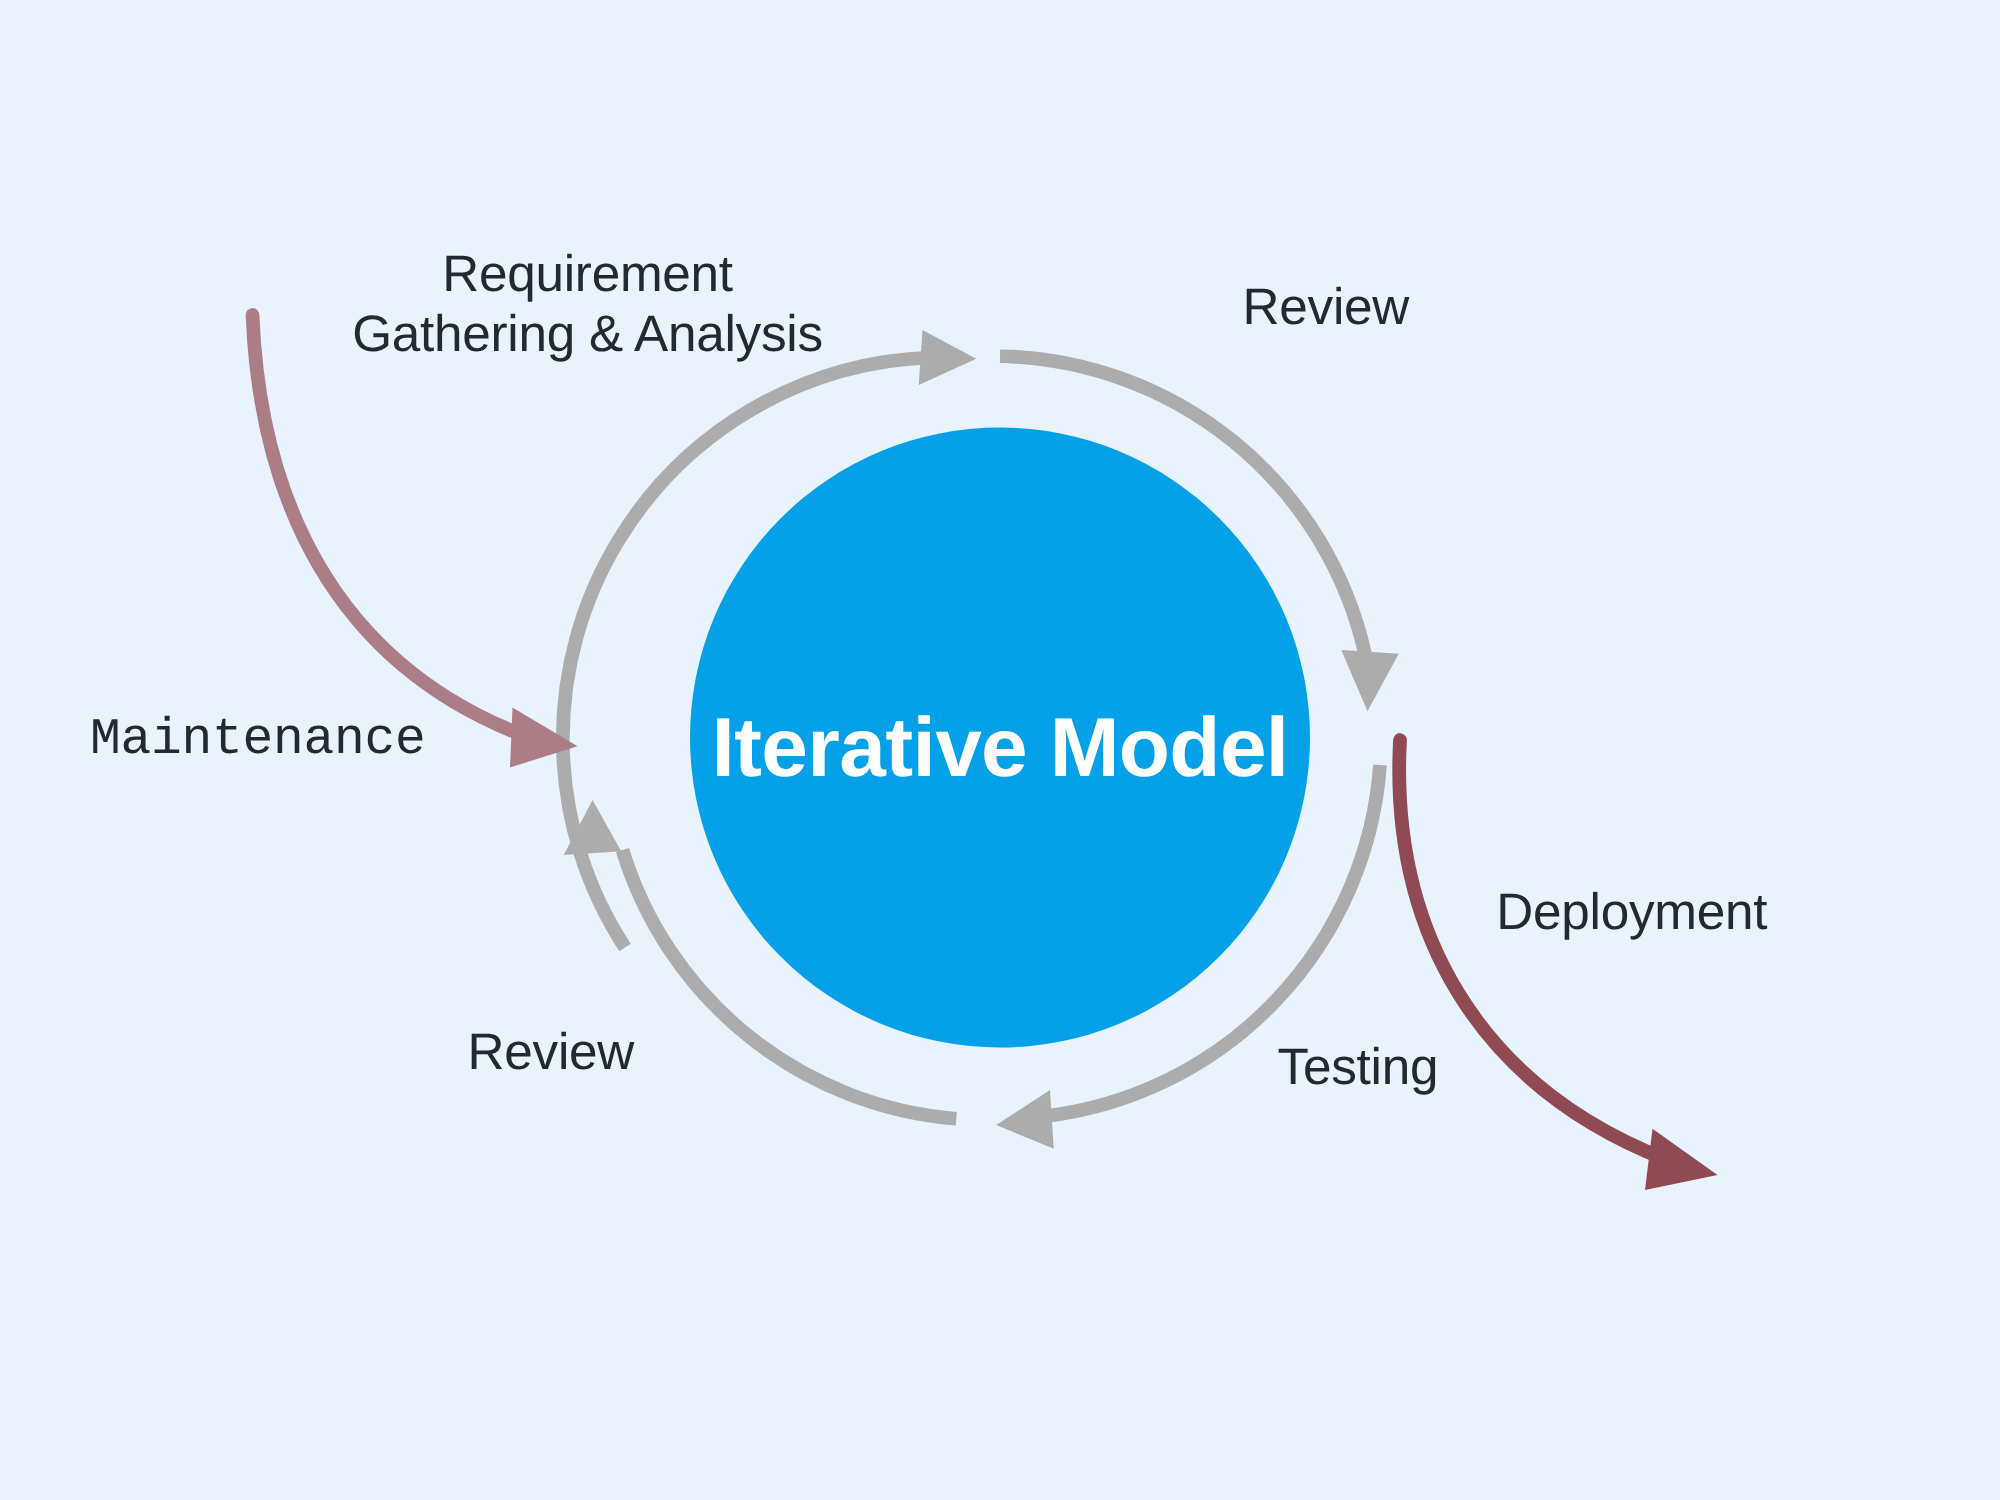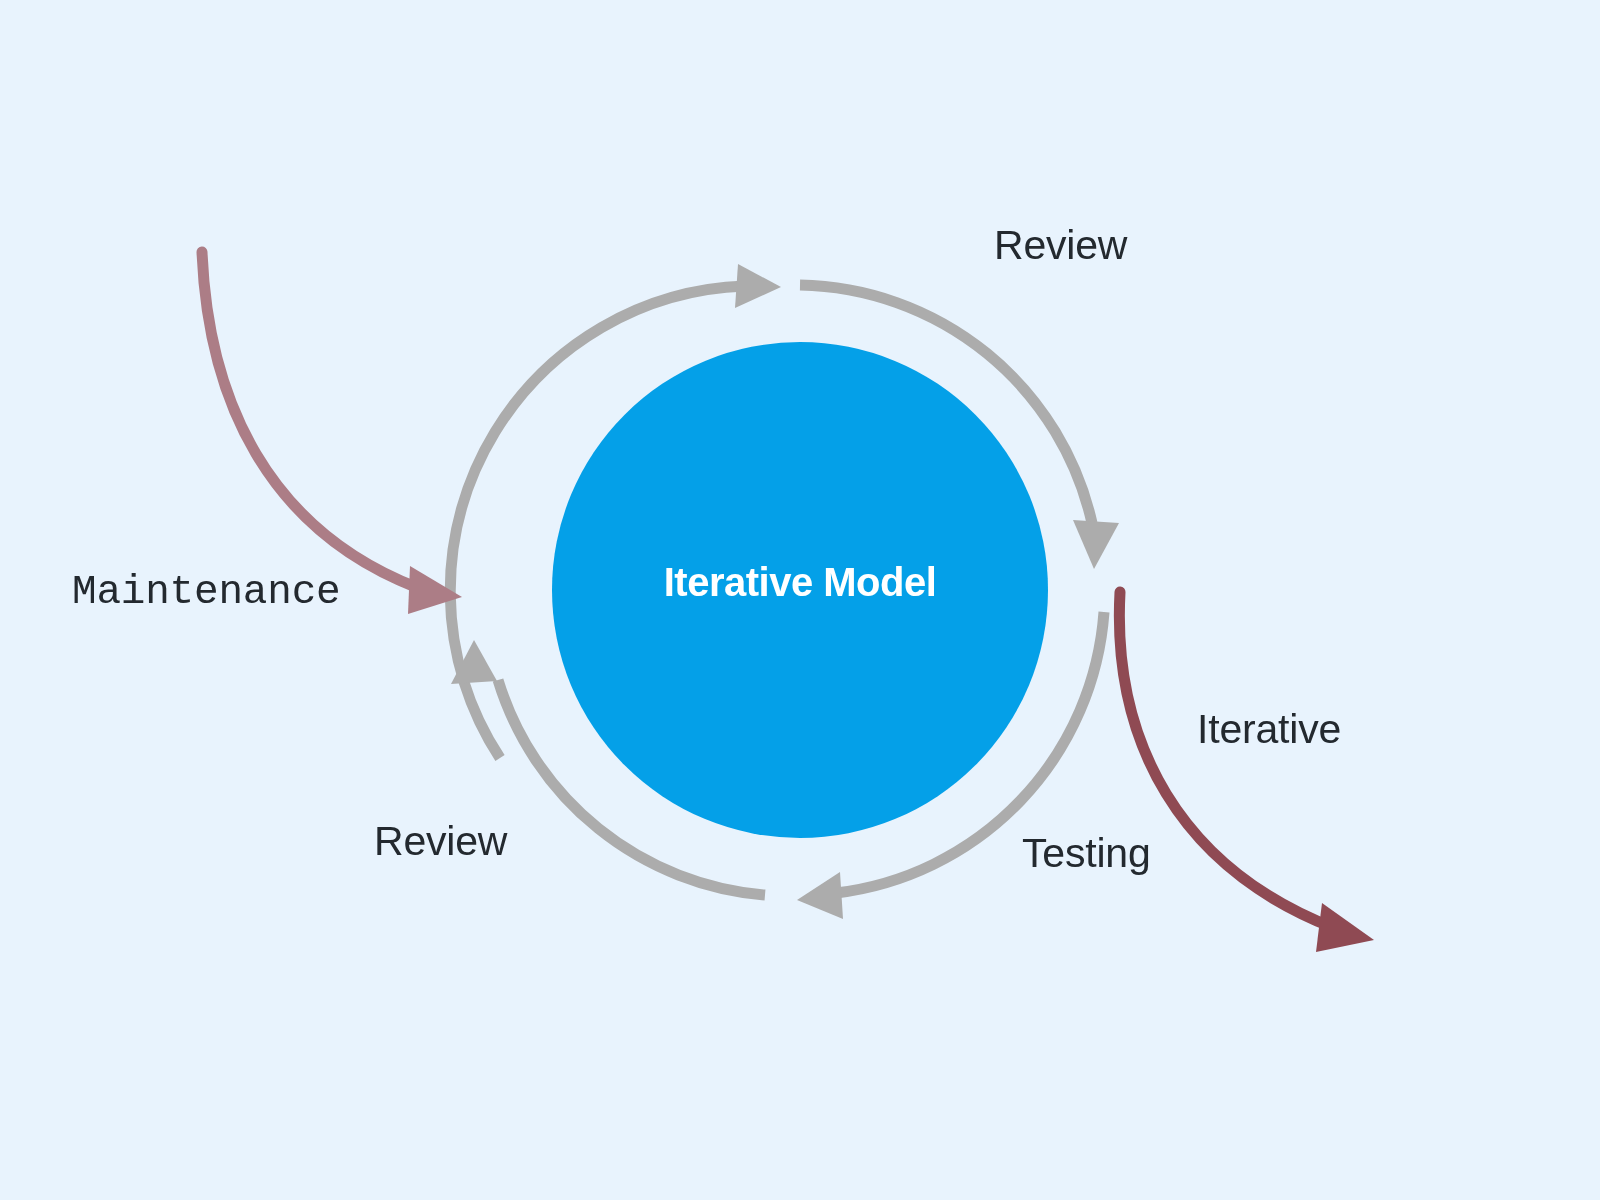--- a/index.html
+++ b/index.html
@@ -43,21 +43,21 @@
     line-height: 1.16;
   }
   #center-title {
     position: absolute;
     left: 552px;
     top: 560px;
     width: 496px;
     text-align: center;
     color: #ffffff;
     font-family: "Liberation Sans", sans-serif;
-    font-size: 40px;
+    font-size: 67px;
     font-weight: bold;
     letter-spacing: -0.5px;
     white-space: nowrap;
   }
 </style>
 </head>
 <body>
 
 <div id="canvas">
 
@@ -101,25 +101,27 @@
       <path d="M 1120 592
                C 1112 742 1180 868 1334 928" fill="none" stroke="#8f4a53" stroke-width="11" stroke-linecap="round"></path>
       <polygon points="1322,903 1374,940 1316,952" fill="#8f4a53"></polygon>
     </g>
 
     <circle cx="800" cy="590" r="248" fill="#04a0e8"></circle>
   </svg>
 
   <div id="center-title">Iterative Model</div>
 
+  <div class="label two-line" style="left:270px; top:196px; width:400px; text-align:center;">Requirement
+Gathering &amp; Analysis</div>
 
   <div class="label" style="left:994px; top:221px;">Review</div>
 
 
   <div class="label" style="left:1022px; top:817px;margin-top:12px;">Testing</div>
 
   <div class="label" style="left:374px; top:817px;">Review</div>
 
   <div class="label" style="left:72px; top:568px;font-family:Liberation Mono, monospace;">Maintenance</div>
 
-  <div class="label" style="left:1197px; top:705px;">Iterative</div>
+  <div class="label" style="left:1197px; top:705px;">Deployment</div>
 
 </div>
 
 </body></html>

